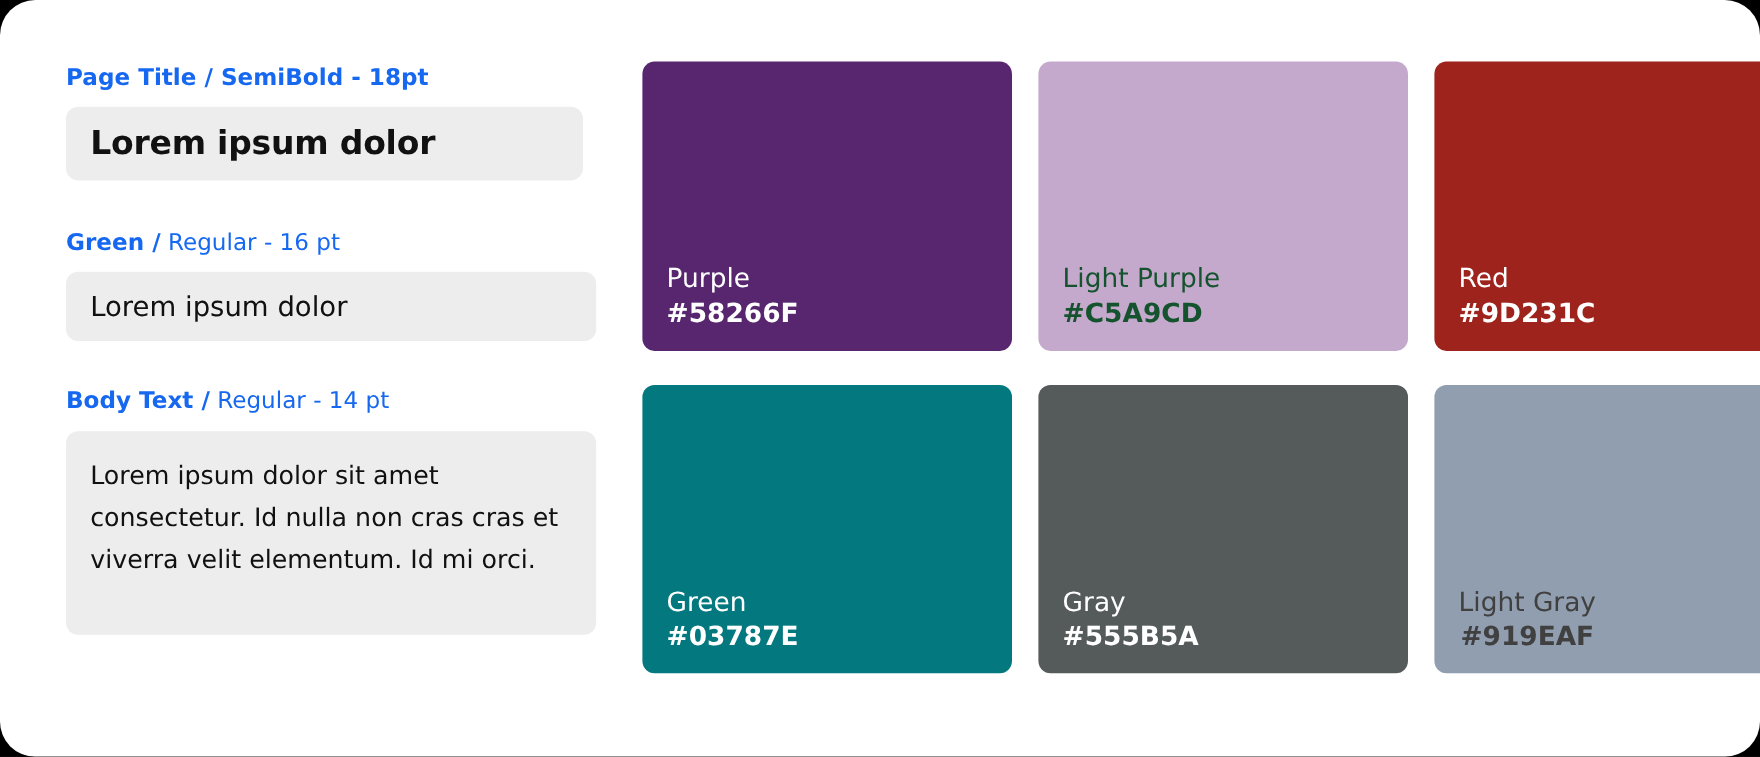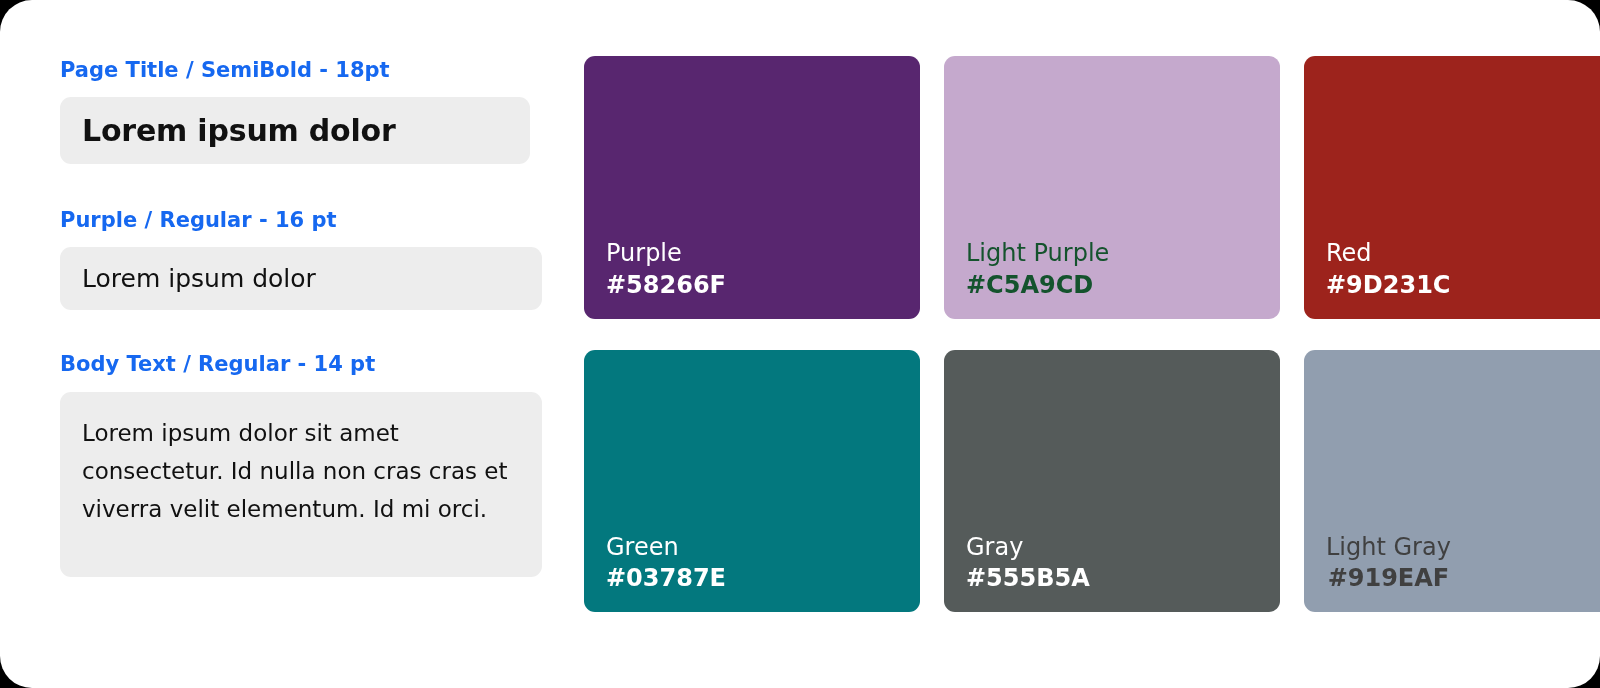--- a/index.html
+++ b/index.html
@@ -36,21 +36,21 @@
   .spec-block { margin: 0; }
 
   .spec-label {
     color: #1668f0;
     font-size: 21px;
     line-height: 1.2;
     white-space: nowrap;
     margin: 0 0 14px 0;
   }
   .spec-label .lbl-strong { font-weight: bold; }
-  .spec-label .lbl-regular { font-weight: bold; }
+  .spec-label .lbl-regular { font-weight: normal; }
 
   .field {
     background: #ededed;
     border-radius: 11px;
     box-sizing: border-box;
     color: #111111;
   }
 
   
   #field-page-title {
@@ -143,21 +143,21 @@
     <div class="spec-block">
       <div class="spec-label" style="color: rgb(22, 104, 240);"><span class="lbl-strong">Page Title / SemiBold - 18pt</span><span class="lbl-regular"></span></div>
       <div class="field" id="field-page-title" style="background-color: rgb(237, 237, 237); color: rgb(17, 17, 17);">
         <span class="field-text">Lorem ipsum dolor</span>
       </div>
     </div>
 
     <div class="gap-a"></div>
 
     <div class="spec-block">
-      <div class="spec-label" style="color: rgb(22, 104, 240);"><span class="lbl-strong">Purple /</span><span class="lbl-regular"> Regular - 16 pt</span></div>
+      <div class="spec-label" style="color: rgb(22, 104, 240);"><span class="lbl-strong">Green /</span><span class="lbl-regular"> Regular - 16 pt</span></div>
       <div class="field" id="field-header" style="background-color: rgb(237, 237, 237); color: rgb(17, 17, 17);">
         <span class="field-text">Lorem ipsum dolor</span>
       </div>
     </div>
 
     <div class="gap-b"></div>
 
     <div class="spec-block">
       <div class="spec-label" style="color: rgb(22, 104, 240);"><span class="lbl-strong">Body Text /</span><span class="lbl-regular"> Regular - 14 pt</span></div>
       <div class="field" id="field-body" style="background-color: rgb(237, 237, 237); color: rgb(17, 17, 17);">

